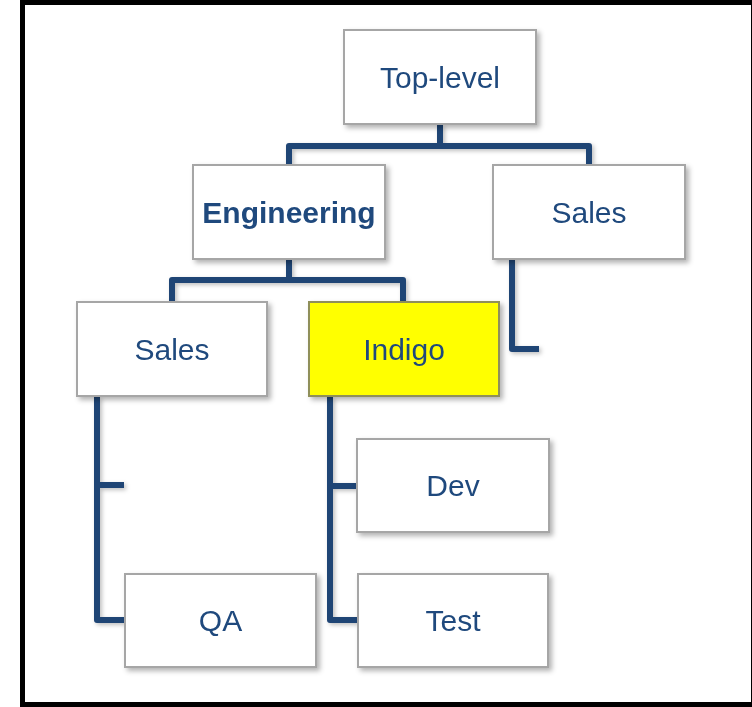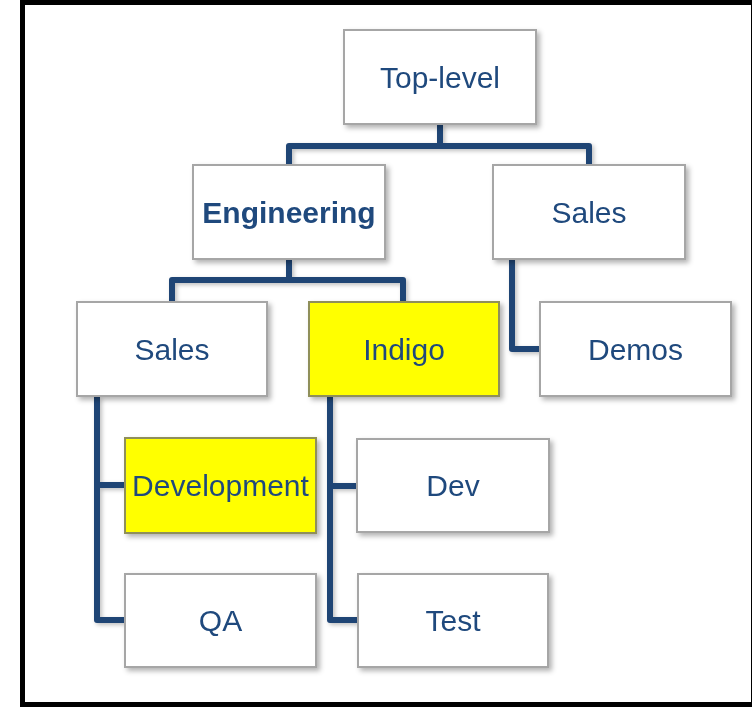--- a/index.html
+++ b/index.html
@@ -103,27 +103,21 @@
   </div>
 
   <div class="node" id="node-shared">
     <span>Sales</span>
   </div>
 
   <div class="node highlighted" id="node-indigo">
     <span>Indigo</span>
   </div>
 
-  <div class="node" id="node-demos">
-    <span>Demos</span>
-  </div>
 
-  <div class="node highlighted" id="node-development">
-    <span>Development</span>
-  </div>
 
   <div class="node" id="node-dev">
     <span>Dev</span>
   </div>
 
   <div class="node" id="node-test">
     <span>Test</span>
   </div>
 
   <div class="node" id="node-qa">

